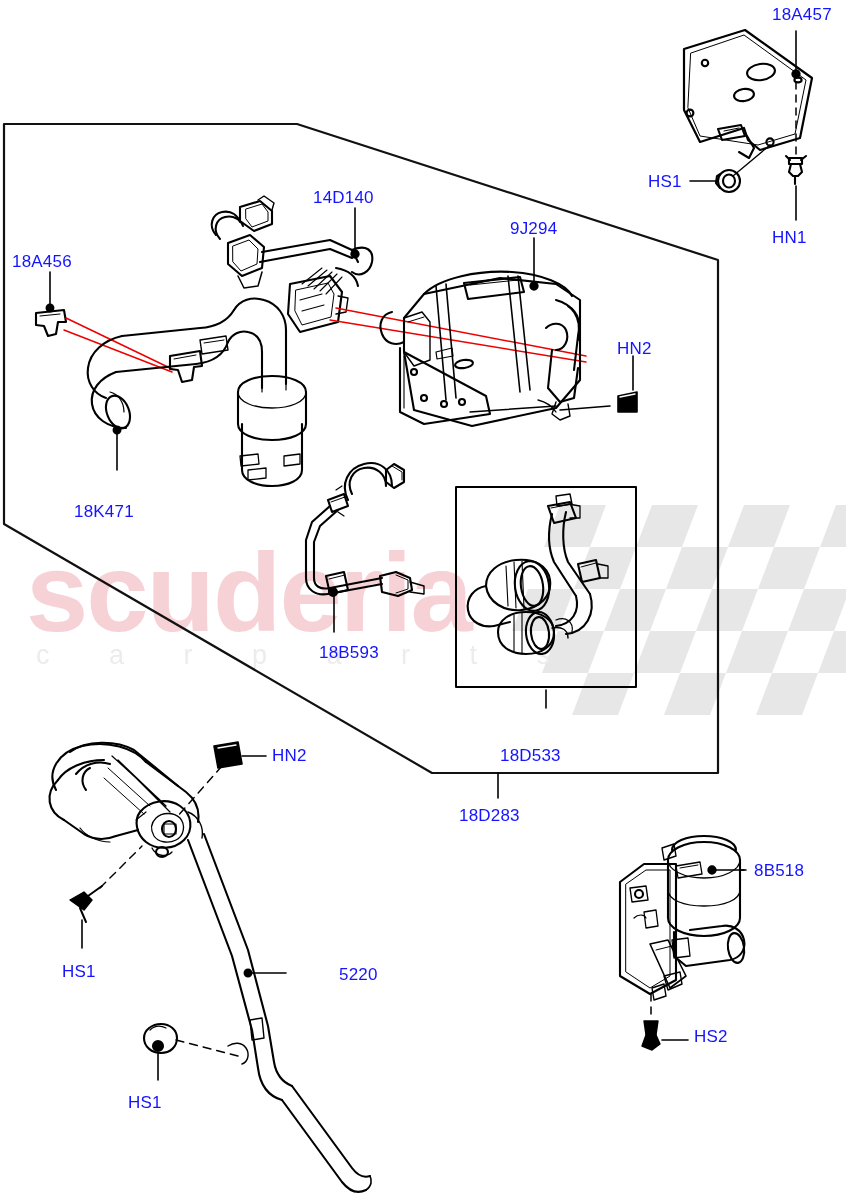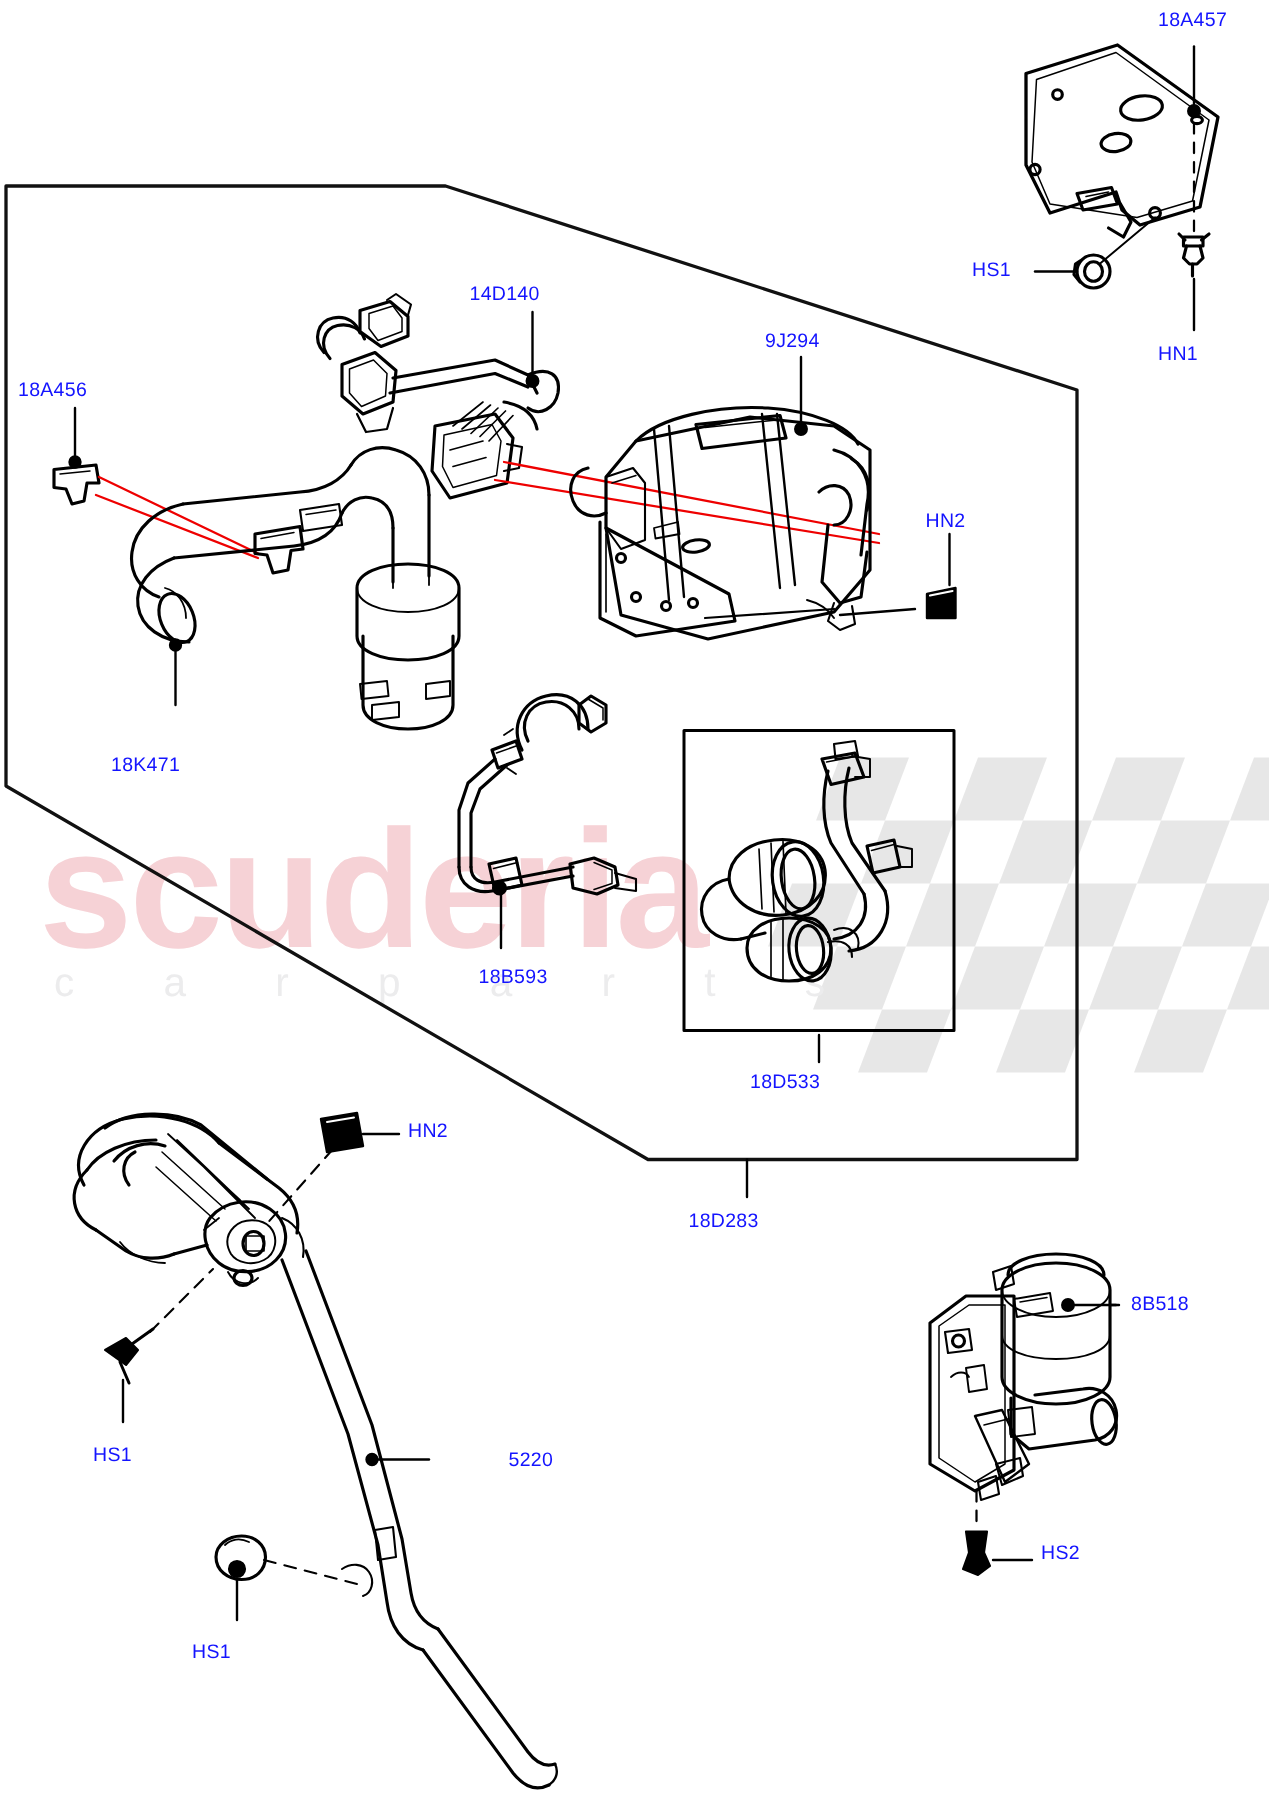--- a/index.html
+++ b/index.html
@@ -4,21 +4,21 @@
 <title>Parts Diagram</title>
 <style>
   html,body{margin:0;padding:0;background:#ffffff;}
   body{
     font-family:"Liberation Sans", sans-serif;
     width:846px;height:1200px;position:relative;overflow:hidden;
   }
   #stage{position:absolute;left:0;top:0;width:846px;height:1200px;background:#fff;}
   svg.layer{position:absolute;left:0;top:0;width:846px;height:1200px;}
   .lbl{
-    position:absolute;color:#1414ff;font-size:13px;letter-spacing:.2px;
+    position:absolute;color:#1414ff;font-size:17px;letter-spacing:.2px;
     white-space:nowrap;font-family:"Liberation Sans", sans-serif;
   }
   .wm-scuderia{
     position:absolute;left:26px;top:528px;
     font-size:112px;font-weight:bold;color:#f6d2d6;
     letter-spacing:-2px;font-family:"Liberation Sans", sans-serif;
     user-select:none;
   }
   .wm-carparts{
     position:absolute;left:36px;top:640px;
@@ -419,21 +419,21 @@
 
   <div class="lbl" style="left:772px;top:5px;">18A457</div>
   <div class="lbl" style="left:648px;top:172px;">HS1</div>
   <div class="lbl" style="left:772px;top:228px;">HN1</div>
   <div class="lbl" style="left:313px;top:188px;">14D140</div>
   <div class="lbl" style="left:510px;top:219px;">9J294</div>
   <div class="lbl" style="left:12px;top:252px;">18A456</div>
   <div class="lbl" style="left:617px;top:339px;">HN2</div>
   <div class="lbl" style="left:74px;top:482px;margin-top:20px;">18K471</div>
   <div class="lbl" style="left:291px;top:643px;margin-left:28px;">18B593</div>
-  <div class="lbl" style="left:500px;top:713px;">18D533</div>
+  <div class="lbl" style="left:500px;top:746px;">18D533</div>
   <div class="lbl" style="left:459px;top:806px;">18D283</div>
   <div class="lbl" style="left:272px;top:746px;">HN2</div>
   <div class="lbl" style="left:62px;top:962px;">HS1</div>
   <div class="lbl" style="left:293px;top:965px;margin-left:46px;">5220</div>
   <div class="lbl" style="left:128px;top:1093px;">HS1</div>
   <div class="lbl" style="left:754px;top:861px;">8B518</div>
   <div class="lbl" style="left:694px;top:1027px;">HS2</div>
 
 </div>
 

